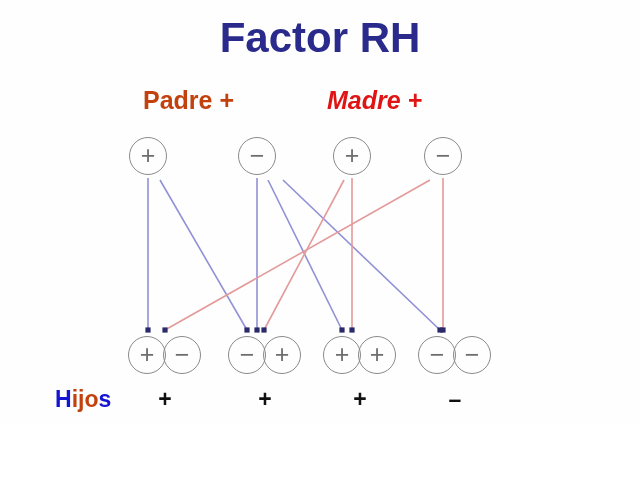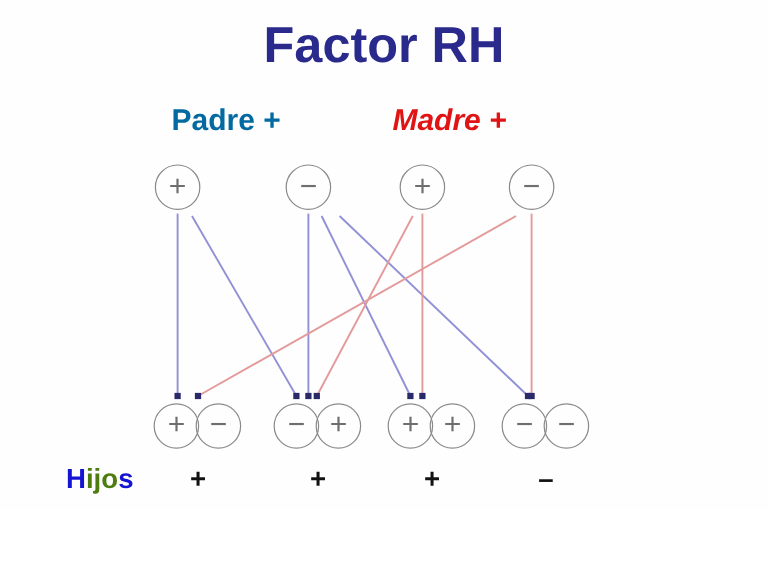--- a/index.html
+++ b/index.html
@@ -30,21 +30,21 @@
   }
 
   
   .parent-label {
     position: absolute;
     top: 86px;
     font-size: 25px;
     font-weight: bold;
     white-space: nowrap;
   }
-  #label-padre { left: 143px; color: #0369a1; }
+  #label-padre { left: 143px; color: #c2410c; }
   #label-madre { left: 327px; color: #e01414; font-style: italic; }
 
   
   .circle {
     position: absolute;
     width: 38px;
     height: 38px;
     border: 1.6px solid #8a8a8a;
     border-radius: 50%;
     box-sizing: border-box;
@@ -81,21 +81,21 @@
 
   
   #hijos-label {
     position: absolute;
     left: 55px;
     top: 386px;
     font-size: 23px;
     font-weight: bold;
     color: #1414d2;
   }
-  #hijos-label .tint { color: #4d7c0f; }
+  #hijos-label .tint { color: #c2410c; }
   .result {
     position: absolute;
     top: 386px;
     width: 40px;
     text-align: center;
     font-size: 23px;
     font-weight: bold;
     color: #111111;
   }
 </style>

